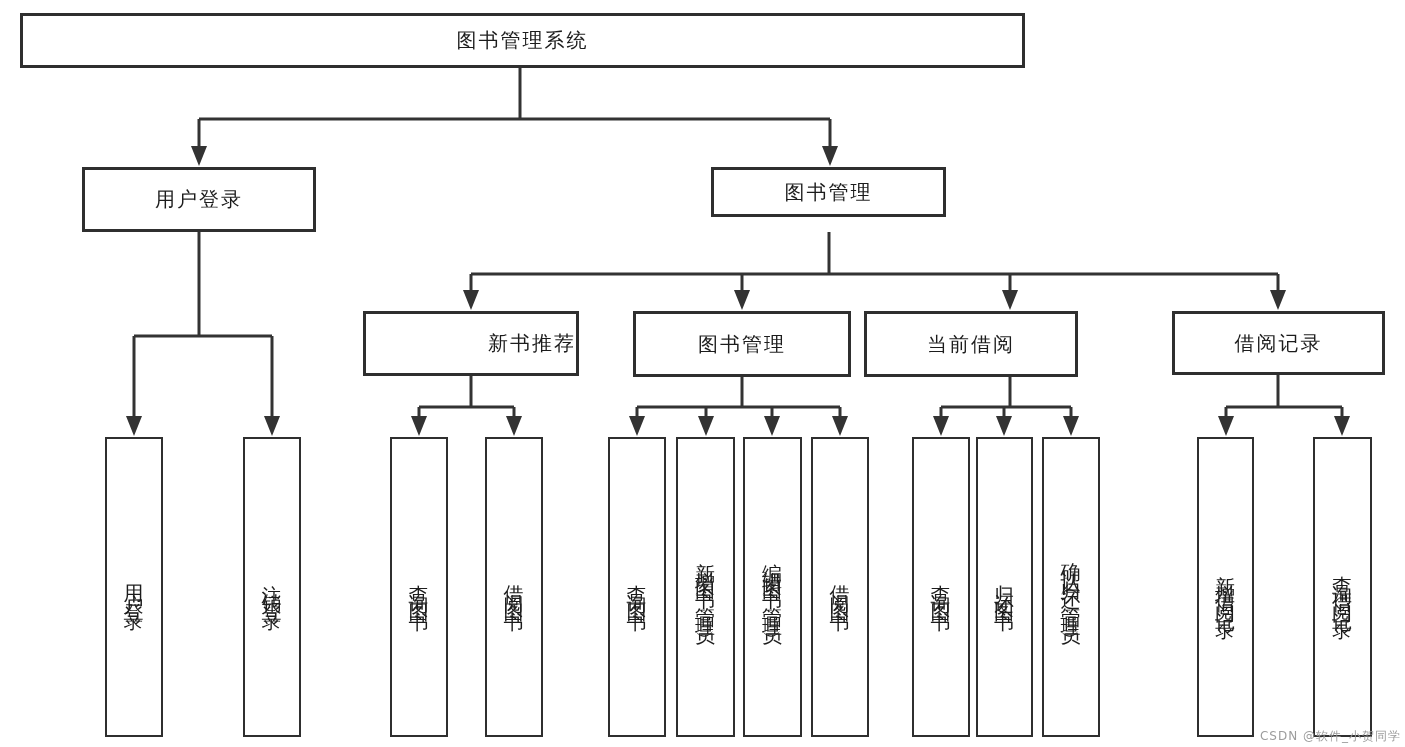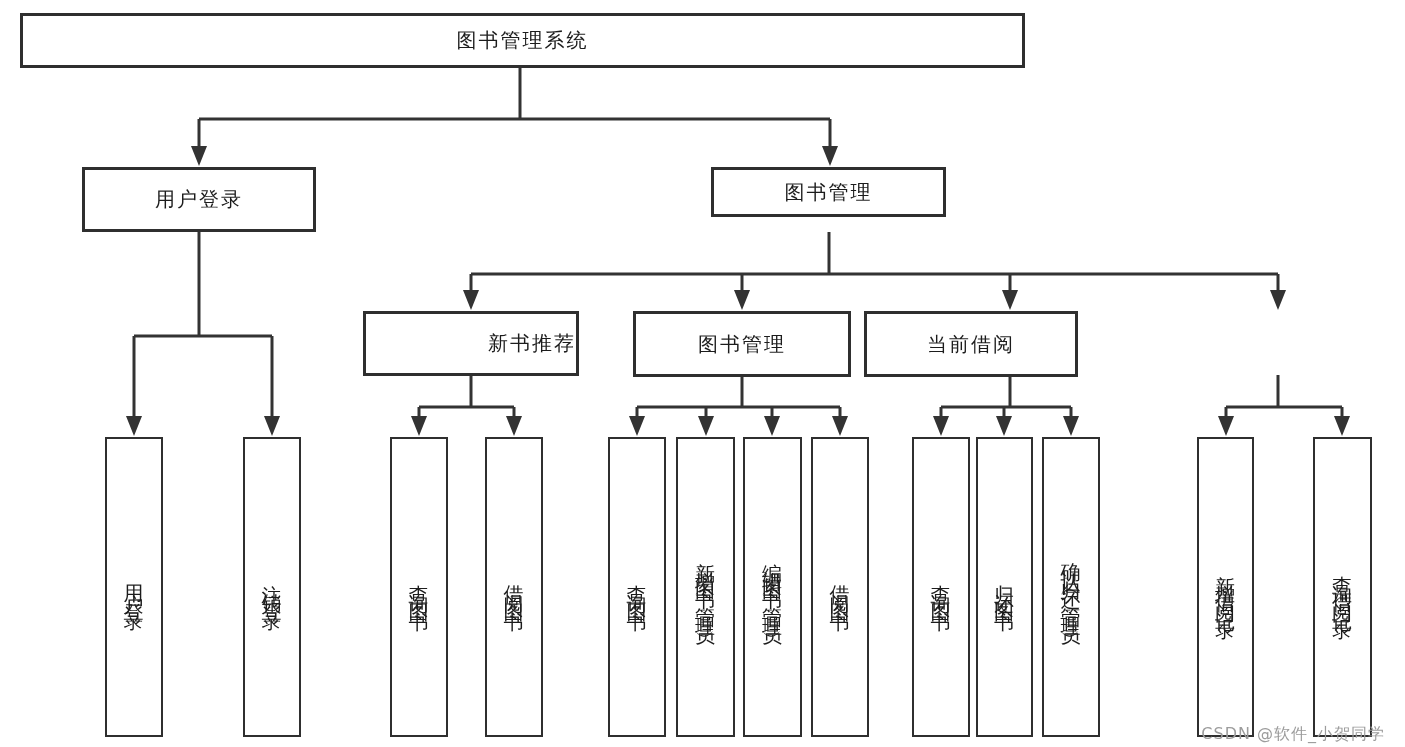--- a/index.html
+++ b/index.html
@@ -44,24 +44,24 @@
   .leaf .vtext {
     writing-mode: vertical-rl;
     text-orientation: upright;
     letter-spacing: 9px;
     line-height: 1;
     font-size: 20px;
     color: #1c1c1c;
   }
   .watermark {
     position: absolute;
-    right: 20px;
+    right: 4px;
     bottom: 2px;
     z-index: 2;
-    font-size: 16px;
+    font-size: 12px;
     color: #9c9c9c;
     letter-spacing: 1px;
     white-space: nowrap;
   }
 </style>
 </head>
 <body>
 
 <div id="stage">
 
@@ -147,20 +147,23 @@
 
   <div class="node" style="left:363px; top:311px; width:216px; height:65px;justify-content:flex-end;">
     <span>新书推荐</span>
   </div>
   <div class="node" style="left:633px; top:311px; width:218px; height:66px;">
     <span>图书管理</span>
   </div>
   <div class="node" style="left:864px; top:311px; width:214px; height:66px;">
     <span>当前借阅</span>
   </div>
+  <div class="node" style="left:1172px; top:311px; width:213px; height:64px;">
+    <span>借阅记录</span>
+  </div>
 
   <div class="node leaf" style="left:105px; width:58px;">
     <span class="vtext">用户登录</span>
   </div>
   <div class="node leaf" style="left:243px; width:58px;">
     <span class="vtext">注销登录</span>
   </div>
   <div class="node leaf" style="left:390px; width:58px;">
     <span class="vtext">查询图书</span>
   </div>

